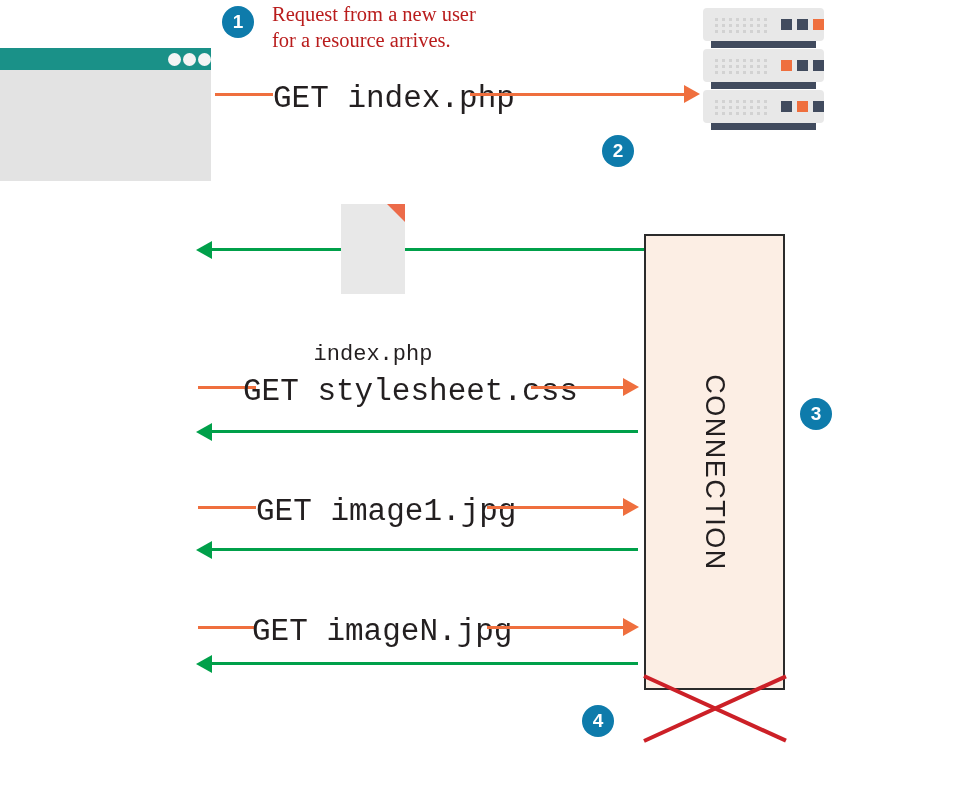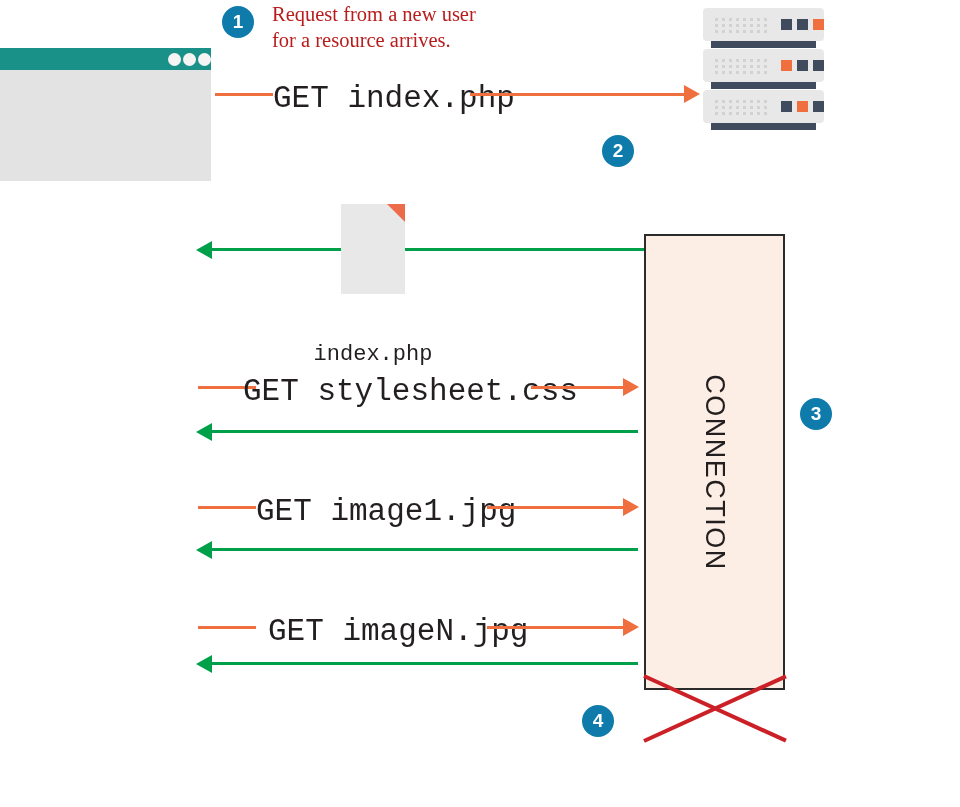--- a/index.html
+++ b/index.html
@@ -285,21 +285,21 @@
 
   <div class="abs flow-line" style="left:198px; top:506px; width:58px;"></div>
   <div class="abs flow-label" style="left:256px; top:494px; width:225px;">GET image1.jpg</div>
   <div class="abs flow-line" style="left:487px; top:506px; width:136px;"></div>
   <div class="abs arrow-right" style="left:623px; top:498px;"></div>
 
   <div class="abs arrow-left" style="left:196px; top:541px;"></div>
   <div class="abs ret-line" style="left:210px; top:548px; width:428px;"></div>
 
   <div class="abs flow-line" style="left:198px; top:626px; width:58px;"></div>
-  <div class="abs flow-label" style="left:268px; top:614px; width:225px;">GET imageN.jpg</div>
+  <div class="abs flow-label" style="left:252px; top:614px; width:225px;">GET imageN.jpg</div>
   <div class="abs flow-line" style="left:487px; top:626px; width:136px;"></div>
   <div class="abs arrow-right" style="left:623px; top:618px;"></div>
 
   <div class="abs arrow-left" style="left:196px; top:655px;"></div>
   <div class="abs ret-line" style="left:210px; top:662px; width:428px;"></div>
 
   <div class="abs xline" style="left:644px; top:674px; width:156px; transform:rotate(24.5deg);"></div>
   <div class="abs xline" style="left:644px; top:739px; width:156px; transform:rotate(-24.5deg);"></div>
 
   <div class="abs badge" style="left:582px; top:705px;">4</div>

